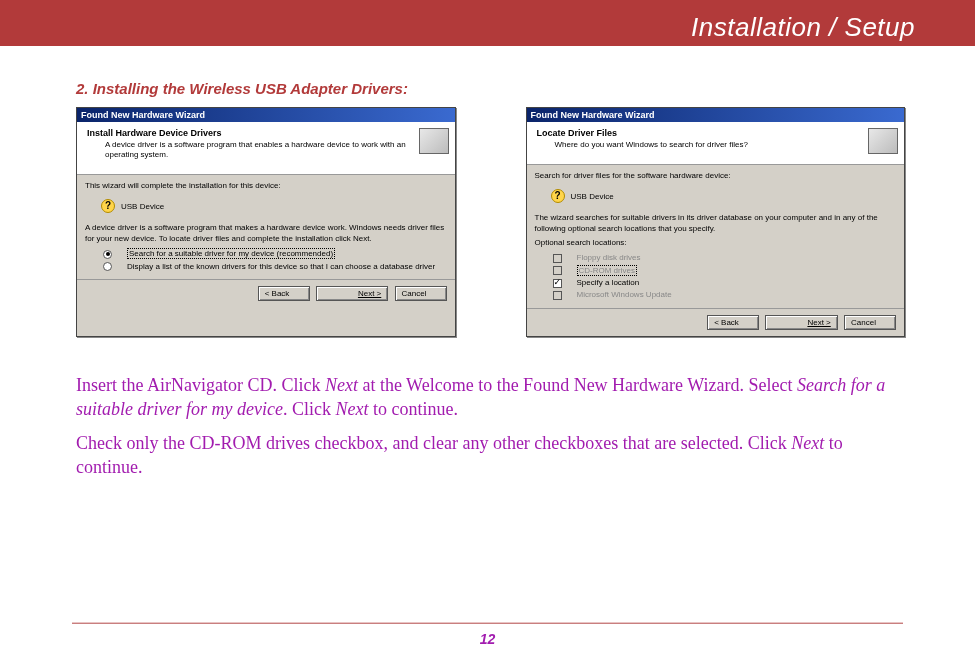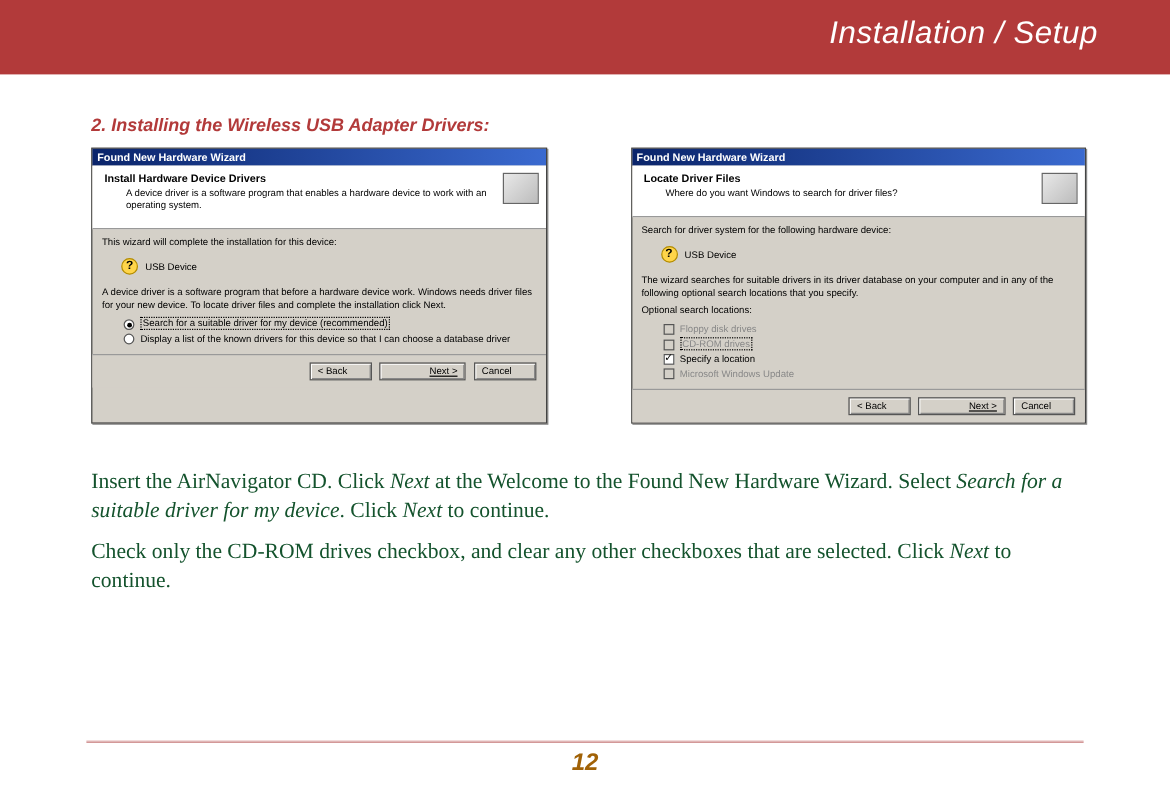--- a/index.html
+++ b/index.html
@@ -8,21 +8,21 @@
     padding: 0;
     width: 975px;
     height: 666px;
     background: #ffffff;
     font-family: Georgia, 'Times New Roman', serif;
     color: #333;
     position: relative;
   }
   .header-bar {
     background: #b23a3a;
-    height: 62px;
+    height: 46px;
     width: 100%;
     position: relative;
   }
   .header-title {
     position: absolute;
     right: 60px;
     top: 12px;
     color: #fff;
     font-style: italic;
     font-size: 26px;
@@ -104,23 +104,23 @@
     text-align:center;
     line-height:12px;
     font-weight:bold;
     color:#000;
     font-size:10px;
     vertical-align:middle;
     margin:4px 6px 4px 6px;
   }
   .device-row { display:flex; align-items:center; margin:2px 0 6px 10px;}
   .radio-row, .check-row {
-    display:flex; align-items:flex-end;
+    display:flex; align-items:center;
     margin:2px 0 2px 18px;
-    gap:5px;
+    gap:15px;
     font-size:8px;
   }
   .radio, .check {
     width:9px; height:9px; border:1px solid #555; background:#fff;
     flex:0 0 9px;
     margin-top:1px;
   }
   .radio { border-radius:50%; position:relative;}
   .radio.sel::after { content:''; position:absolute; top:1.5px; left:1.5px; width:4px; height:4px; background:#000; border-radius:50%;}
   .check { position:relative; }
@@ -141,36 +141,36 @@
     background:#d4d0c8;
     border:1px solid #555;
     box-shadow: inset 1px 1px 0 #fff, inset -1px -1px 0 #888;
     margin-left:4px;
   }
   .disabled { color:#888; }
   .dotted { border:1px dotted #000; padding:0 1px; }
   .greyed { background:#d4d0c8; }
   .body-text {
     font-size: 18px;
-    color: #14532d;
+    color: #a21caf;
     line-height: 1.35;
     margin-bottom: 10px;
   }
   .body-text em { font-style: italic; }
   .footer {
     position:absolute;
     left:0; right:0; bottom:18px;
     text-align:center;
   }
   .footer-line {
     margin:0 72px 6px 72px;
     border-top:1px solid #c97f7f;
     box-shadow: 0 -1px 0 #e8c4c4;
   }
-  .page-num { color:#a16207; font-style:italic; font-weight:bold; font-size:20px; font-family:"Century Gothic", sans-serif;}
+  .page-num { color:#a21caf; font-style:italic; font-weight:bold; font-size:14px; font-family:"Century Gothic", sans-serif;}
   .und { text-decoration: underline; margin-left: 35px; }
 </style>
 </head>
 <body>
 
 <div class="header-bar">
   <div class="header-title">Installation / Setup</div>
 </div>
 
 <div class="content">
@@ -184,21 +184,21 @@
         <div class="whiteband">
           <div class="dlg-head">Install Hardware Device Drivers</div>
           <div class="dlg-sub">A device driver is a software program that enables a hardware device to work with an operating system.</div>
           <div class="corner-art"></div>
         </div>
         <div class="line">This wizard will complete the installation for this device:</div>
         <div class="device-row">
           <span class="qicon">?</span>
           <span>USB Device</span>
         </div>
-        <div class="line">A device driver is a software program that before a hardware device work. Windows needs driver files for your new device. To locate driver files and complete the installation click Next.</div>
+        <div class="line">A device driver is a software program that makes a hardware device work. Windows needs driver files for your new device. To locate driver files and complete the installation click Next.</div>
         <div class="radio-row">
           <span class="radio sel"></span>
           <span class="dotted">Search for a suitable driver for my device (recommended)</span>
         </div>
         <div class="radio-row">
           <span class="radio"></span>
           <span>Display a list of the known drivers for this device so that I can choose a database driver</span>
         </div>
         <div class="btnrow">
           <span class="wbtn"><span>&lt; Back</span></span>
@@ -209,21 +209,21 @@
     </div>
 
     <div class="win-dialog">
       <div class="titlebar">Found New Hardware Wizard</div>
       <div class="dlg-body">
         <div class="whiteband">
           <div class="dlg-head">Locate Driver Files</div>
           <div class="dlg-sub">Where do you want Windows to search for driver files?</div>
           <div class="corner-art"></div>
         </div>
-        <div class="line">Search for driver system for the following hardware device:</div>
+        <div class="line">Search for driver files for the software hardware device:</div>
         <div class="device-row">
           <span class="qicon">?</span>
           <span>USB Device</span>
         </div>
         <div class="line">The wizard searches for suitable drivers in its driver database on your computer and in any of the following optional search locations that you specify.</div>
         <div class="line">Optional search locations:</div>
         <div class="check-row disabled">
           <span class="check greyed"></span>
           <span>Floppy disk drives</span>
         </div>

